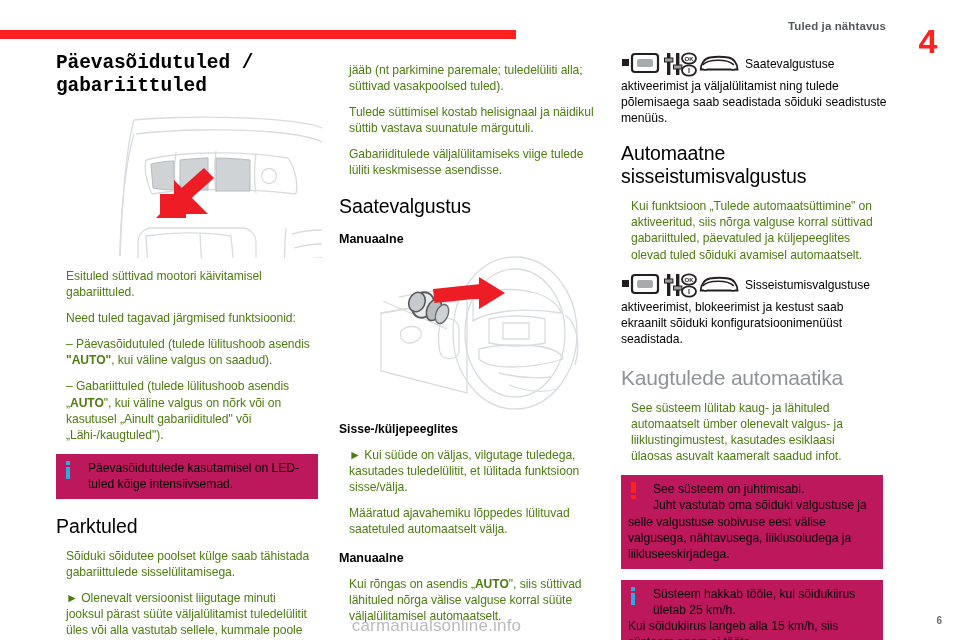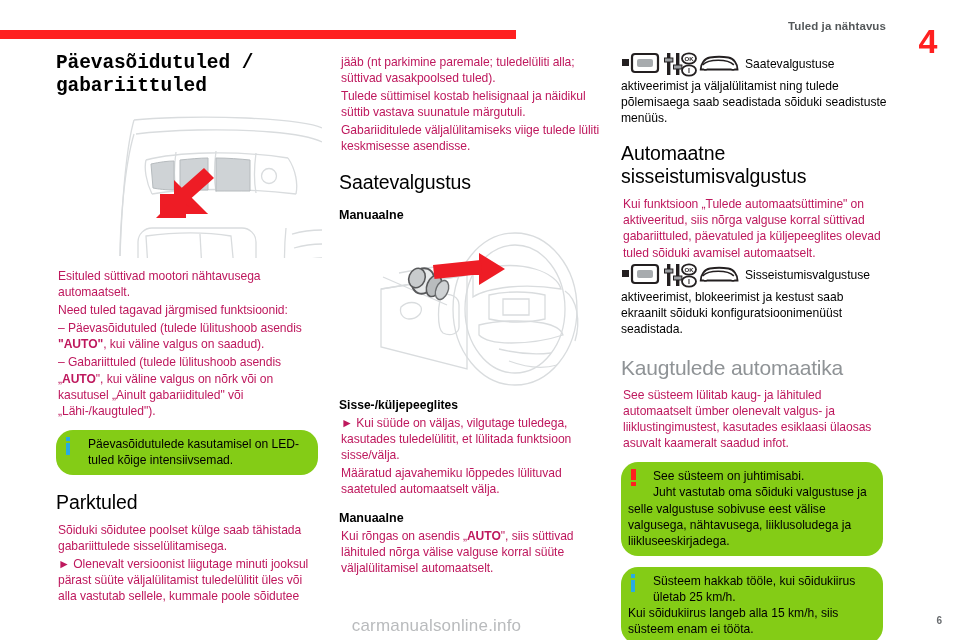--- a/index.html
+++ b/index.html
@@ -100,35 +100,34 @@
   .h4 {
     font-size: 12.1px;
     font-weight: bold;
     line-height: 16px;
     margin: 10px 0 1px 0;
     color: #000;
   }
   p.body {
     font-size: 12.1px;
     line-height: 16.1px;
-    margin: 2px;
-    color: #be185d;
+    margin: 10px;
+    color: #4d7c0f;
     letter-spacing: -0.05px;
   }
   p.body + p.body { margin-top: 0; }
   .b { font-weight: bold; }
 
   
   .note {
-    background: #84cc16;
+    background: #be185d;
     margin: 11px 4px 0 0;
     padding: 6px 7px 7px 7px;
     position: relative;
     min-height: 22px;
-    border-radius: 17px;
   }
   .note .note-text {
     font-size: 12.1px;
     line-height: 16.1px;
     margin: 0;
     padding-left: 25px;
   }
   .note .note-text.hang {
     padding-left: 0;
     text-indent: 0;
@@ -259,21 +258,21 @@
         <circle cx="213" cy="68" r="7.5" fill="none" stroke="#d9dcde" stroke-width="1.3"></circle>
         <g>
           <path d="M152 106 L118 72 L118 86 L104 86 L104 106 Z" fill="#ee1c25"></path>
           <path d="M104 86 L104 106 L152 106 Z" fill="#ee1c25"></path>
           <polygon points="100,110 130,110 130,80" fill="#ee1c25"></polygon>
           <polygon points="112,92 148,60 158,70 122,102" fill="#ee1c25"></polygon>
         </g>
       </svg>
     </div>
 
-    <p class="body">Esituled süttivad mootori nähtavusega automaatselt.</p>
+    <p class="body">Esituled süttivad mootori käivitamisel gabariittuled.</p>
     <p class="body">Need tuled tagavad järgmised funktsioonid:</p>
     <p class="body"><span>–  Päevasõidutuled (tulede lülitushoob asendis </span><span class="b">"AUTO"</span><span>, kui väline valgus on saadud).</span></p>
     <p class="body"><span>–  Gabariittuled (tulede lülitushoob asendis „</span><span class="b">AUTO</span><span>", kui väline valgus on nõrk või on kasutusel „Ainult gabariidituled" või „Lähi-/kaugtuled").</span></p>
 
     <div class="note">
       <span class="bar-i">
           <i class="dot"></i>
           <i class="stem"></i>
         </span>
       <p class="note-text">Päevasõidutulede kasutamisel on LED-tuled kõige intensiivsemad.</p>

